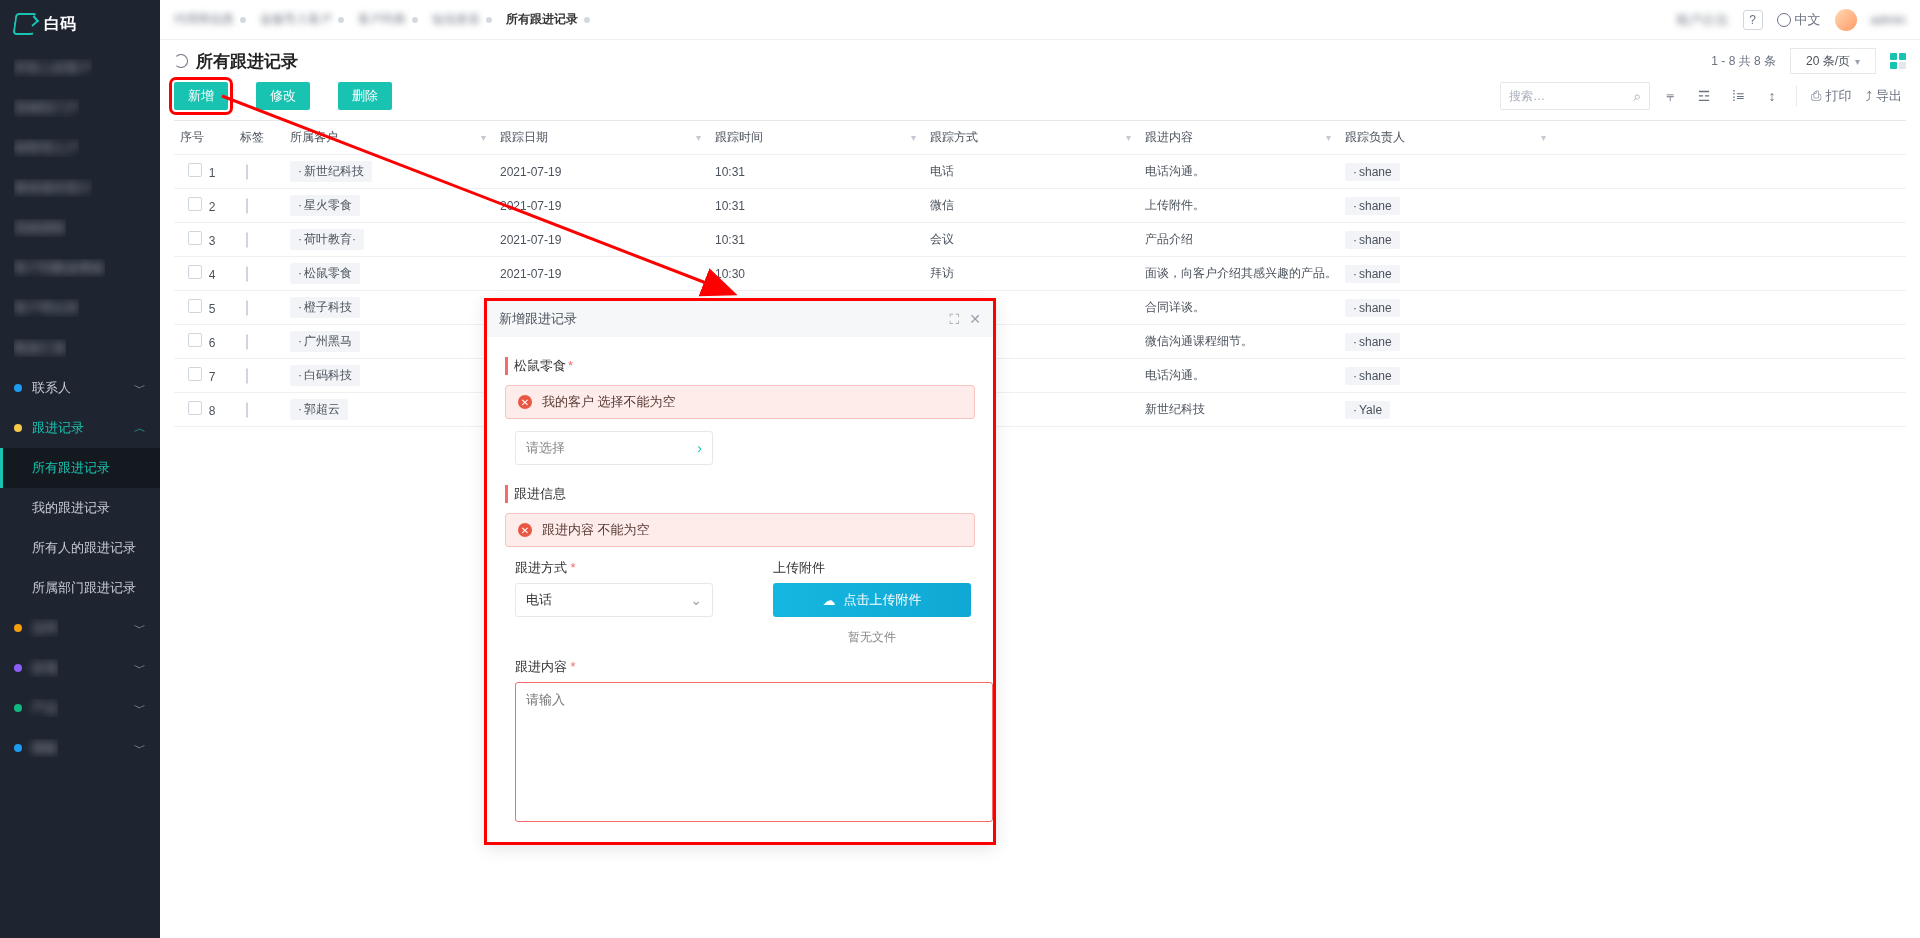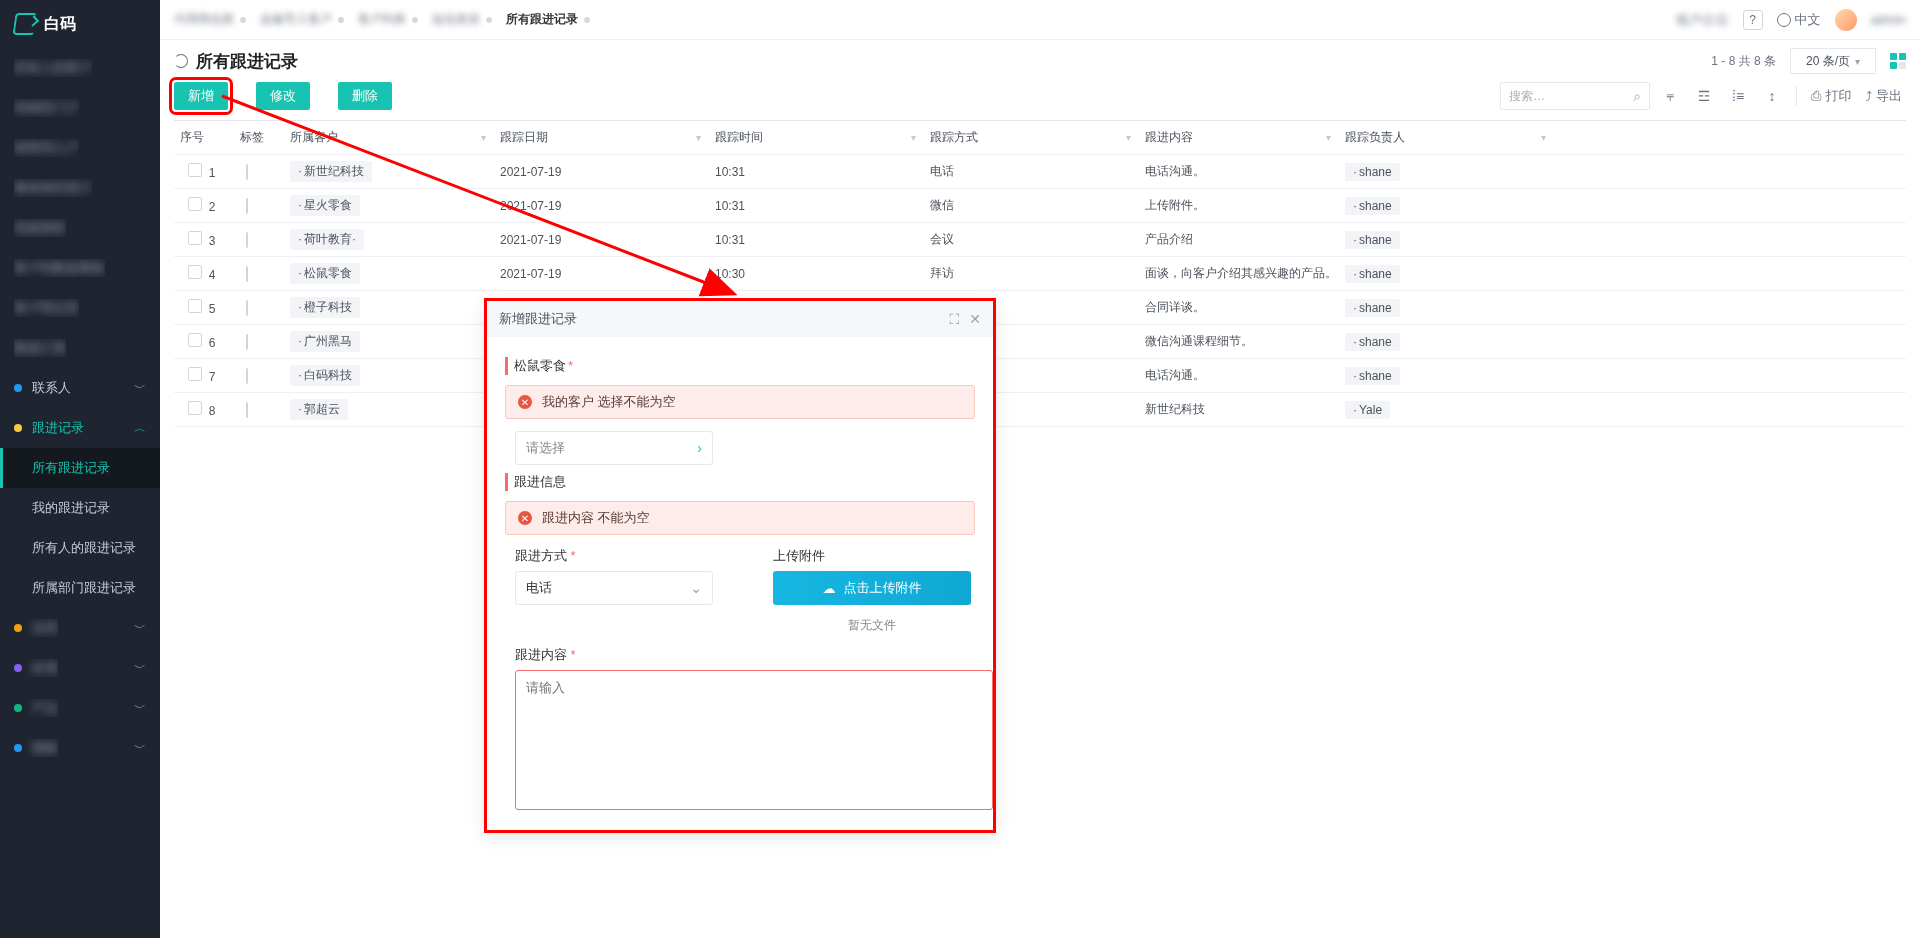--- a/index.html
+++ b/index.html
@@ -76,21 +76,21 @@
   
   .modal{ position:absolute; left:484px; top:298px; width:512px; background:#fff; border:3px solid #f00; box-shadow:0 4px 16px rgba(0,0,0,.1); }
   .modal-head{ height:36px; background:#f5f7f9; display:flex; align-items:center; padding:0 12px; font-size:13px; color:#4b525c;}
   .modal-head .spacer{flex:1;}
   .modal-head .micon{ color:#9aa2ae; margin-left:10px; font-size:14px; cursor:pointer;}
   .modal-body{ padding:14px 18px 20px 18px; }
   .sect-title{ font-size:13px; color:#333; border-left:3px solid #f56c6c; padding-left:6px; margin:6px 0 10px 0;}
   .sect-title .req{ color:#f56c6c; margin-left:2px;}
   .alert{ background:#fdecea; border:1px solid #f9c6bf; border-radius:3px; height:34px; display:flex; align-items:center; padding:0 12px; color:#5a3a36; font-size:13px; margin-bottom:12px; gap:10px;}
   .alert .aico{ width:14px;height:14px;border-radius:50%;background:#e85742;color:#fff;display:flex;align-items:center;justify-content:center;font-size:10px;}
-  .select{ width:198px;height:34px;border:1px solid #e4e7ec;border-radius:3px;display:flex;align-items:center;padding:0 10px;font-size:13px;color:#888;justify-content:space-between;margin-left:10px;margin-bottom:8px;}
+  .select{ width:198px;height:34px;border:1px solid #e4e7ec;border-radius:3px;display:flex;align-items:center;padding:0 10px;font-size:13px;color:#888;justify-content:space-between;margin-left:10px;margin-bottom:20px;}
   .select .sarr{ color:#18c3b1; font-size:14px;}
   .select.small .sarr{ color:#9aa2ae;}
   .form-row{display:flex; gap:60px;}
   .field{ display:flex; flex-direction:column; gap:6px;}
   .flabel{ font-size:13px; color:#333;}
   .flabel .req{ color:#f56c6c;}
   .upload-btn{ width:198px;height:34px; background:linear-gradient(90deg,#15b7e0,#10a8d4); color:#fff;border:none;border-radius:3px;font-size:13px;display:flex;align-items:center;justify-content:center;gap:8px;cursor:pointer;}
   .nofile{ font-size:12px; color:#888; text-align:center; margin-top:6px;}
   .textarea{ width:478px; height:140px; border:1px solid #f56c6c; border-radius:3px; padding:8px 10px; font-size:13px; color:#bbb; resize:none; outline:none;margin-left:0px;}
 </style>

